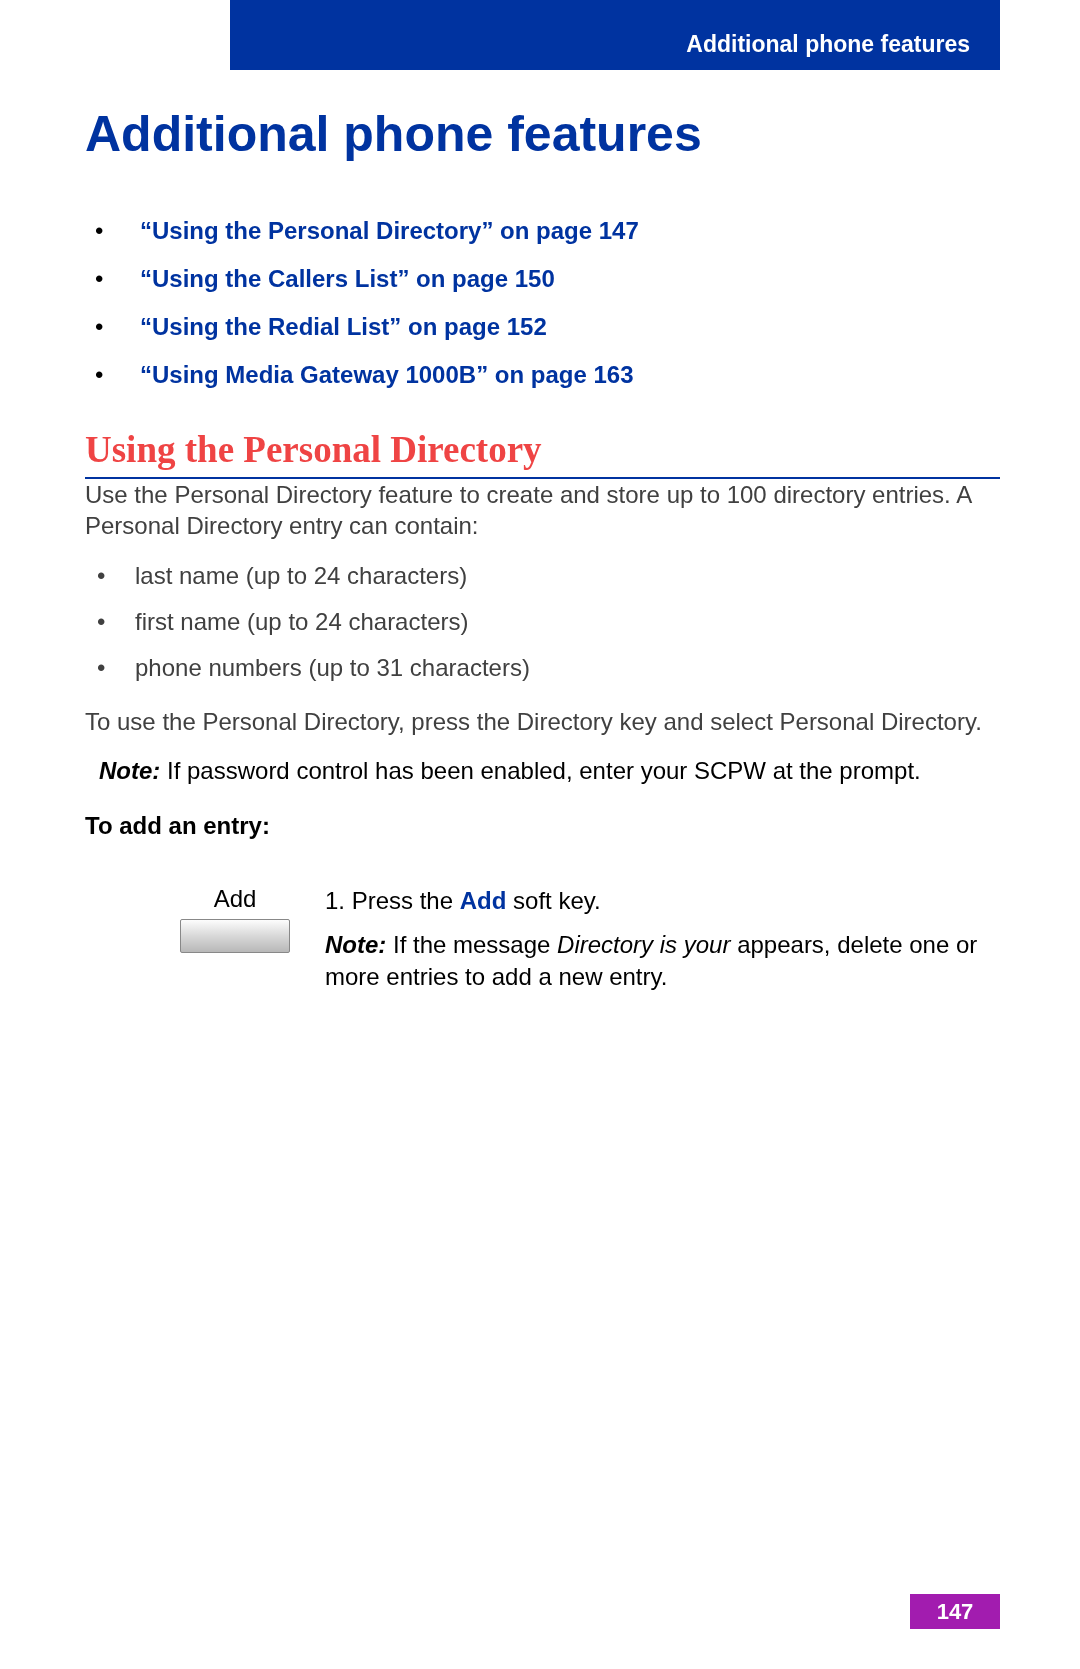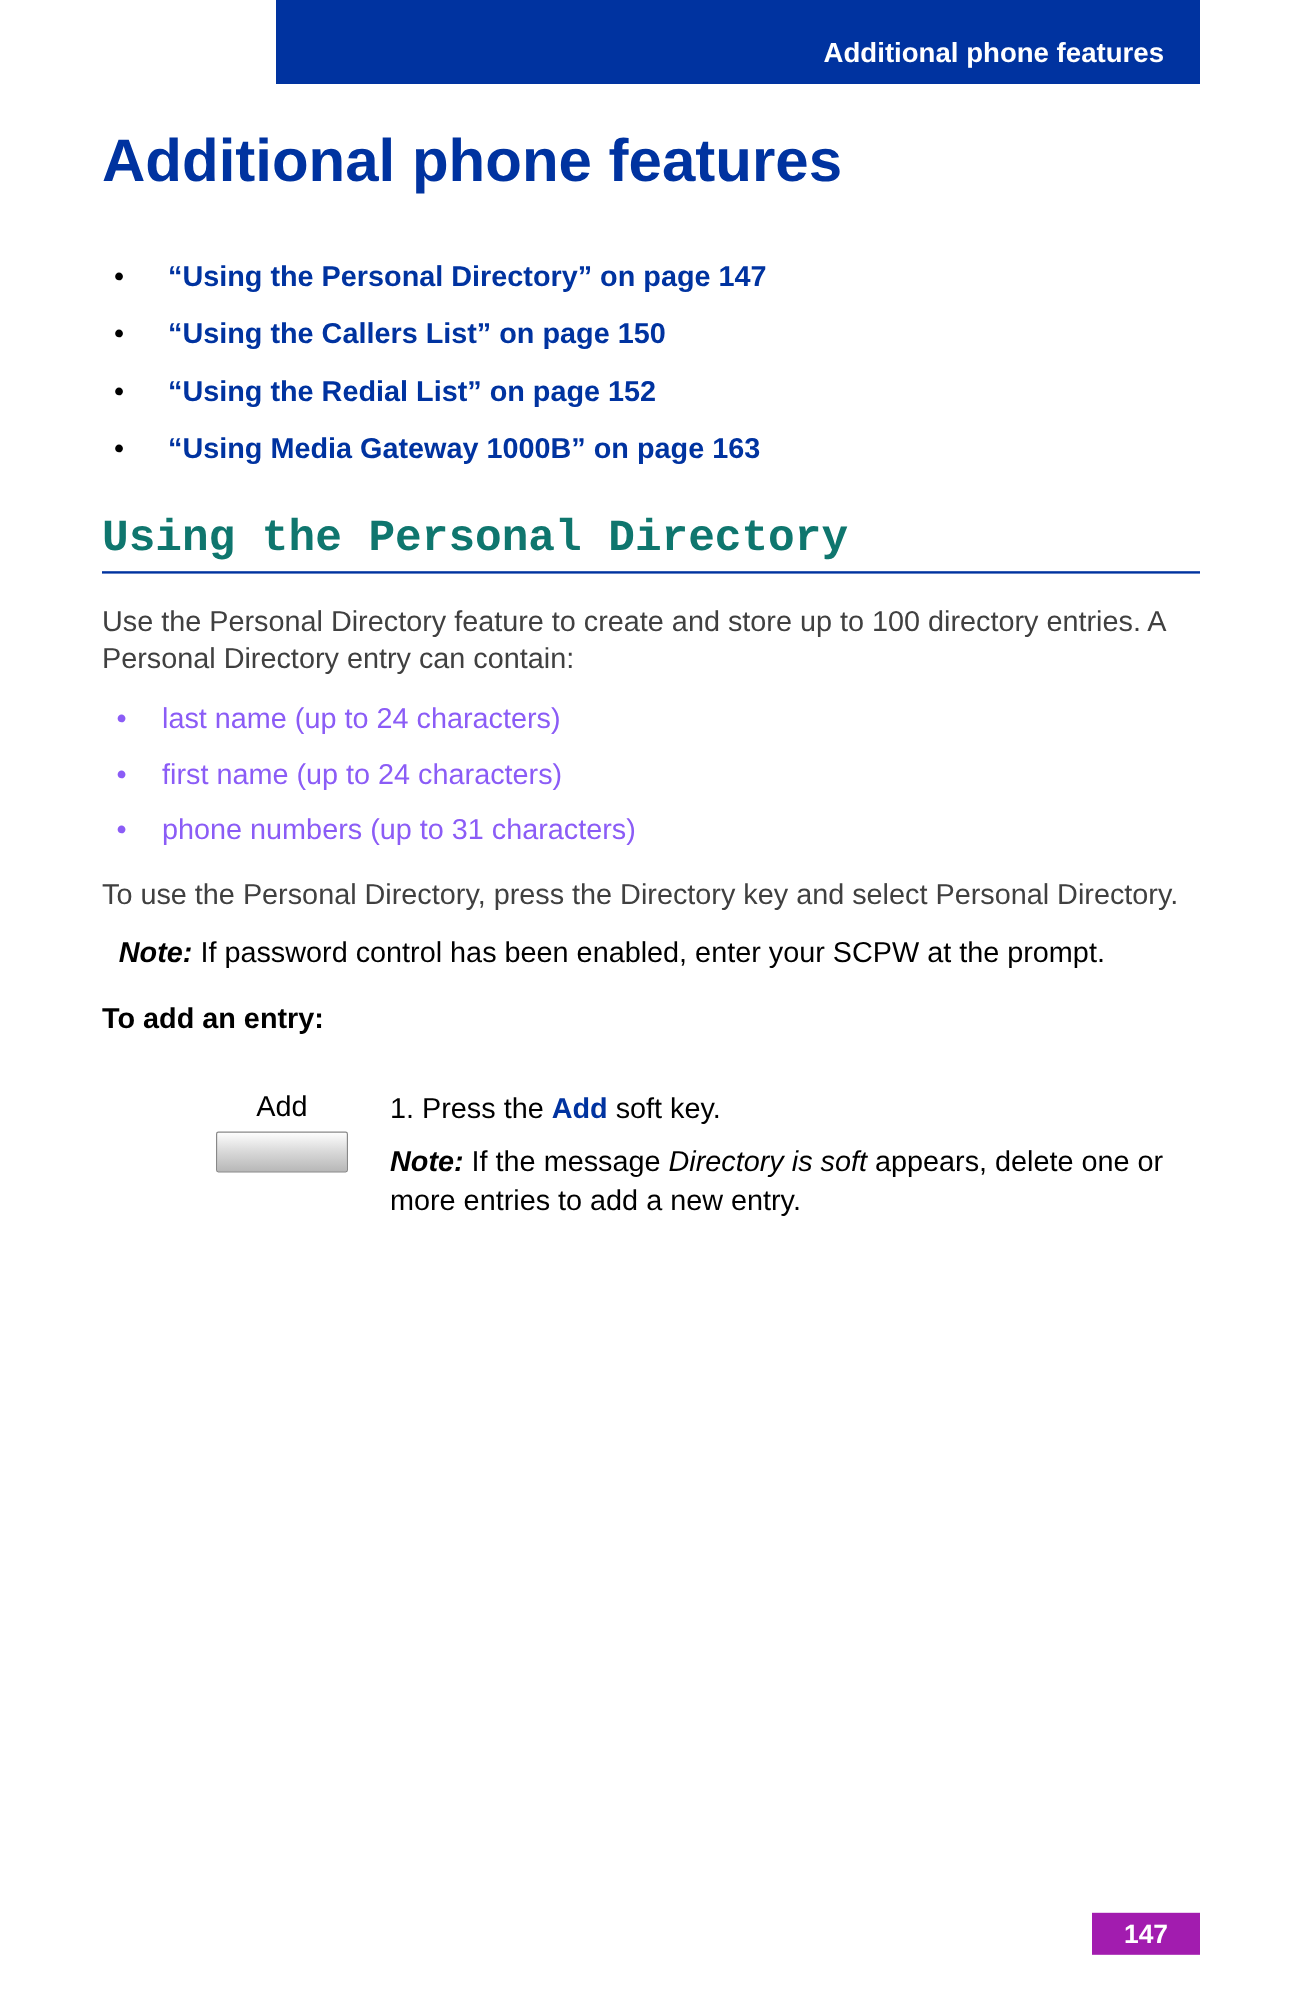--- a/index.html
+++ b/index.html
@@ -63,41 +63,40 @@
       line-height: 1.5;
     }
     ul.link-list li::before {
       content: "•";
       position: absolute;
       left: 10px;
       color: #000;
       font-weight: normal;
     }
     h2.section-title {
-      color: #0f766e;
+      color: #ef4444;
       font-size: 37px;
       font-weight: bold;
       border-bottom: 2px solid #0033a0;
       padding-bottom: 6px;
-      margin-bottom: 25px;
-      font-family: Liberation Mono, monospace;
+      font-family: Liberation Serif, serif;
     }
     .para {
       font-size: 24px;
       color: #404040;
       margin-bottom: 18px;
       line-height: 1.3;
     }
     ul.plain-list {
       list-style: none;
       margin-bottom: 22px;
     }
     ul.plain-list li {
       font-size: 24px;
-      color: #8b5cf6;
+      color: #404040;
       margin-bottom: 12px;
       padding-left: 50px;
       position: relative;
       line-height: 1.4;
     }
     ul.plain-list li::before {
       content: "•";
       position: absolute;
       left: 12px;
     }
@@ -204,20 +203,20 @@
       <div class="softkey-label">Add</div>
       <div class="softkey-button"></div>
     </div>
     <div class="step-text">
       <div>
         <span class="step-num">1.</span>
         <span> </span>
         <span class="step-instr">Press the </span><span class="kw">Add</span><span> soft key.</span>
       </div>
       <div class="step-note">
-        <span class="note-label">Note:</span><span> If the message </span><span class="italic">Directory is soft</span><span> appears, delete one or more entries to add a new entry.</span>
+        <span class="note-label">Note:</span><span> If the message </span><span class="italic">Directory is your</span><span> appears, delete one or more entries to add a new entry.</span>
       </div>
     </div>
   </div>
 
 </div>
 
 <div class="page-number-box">147</div>
 
 </body></html>

